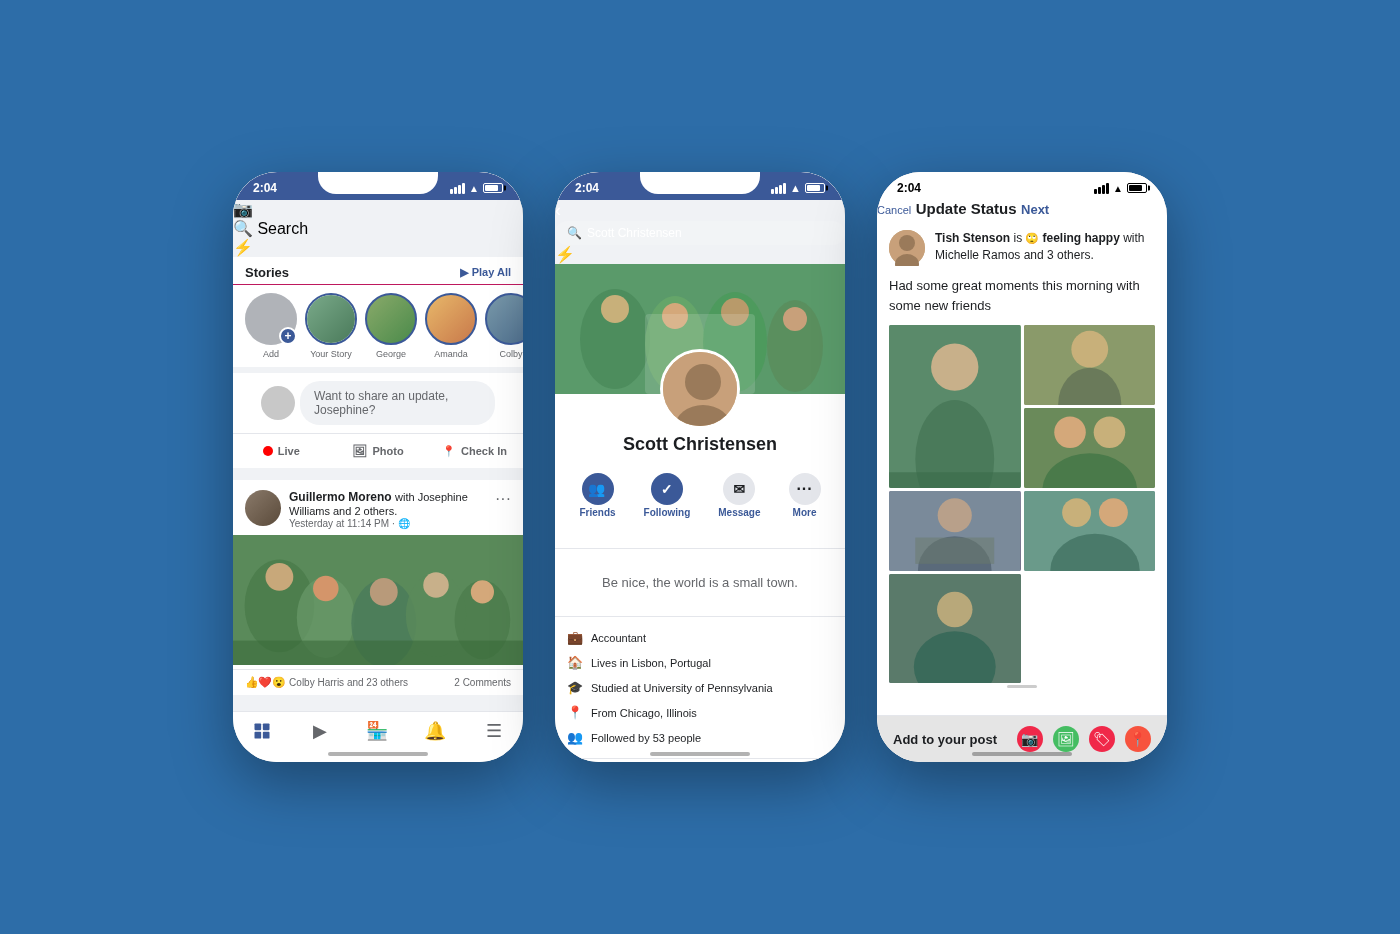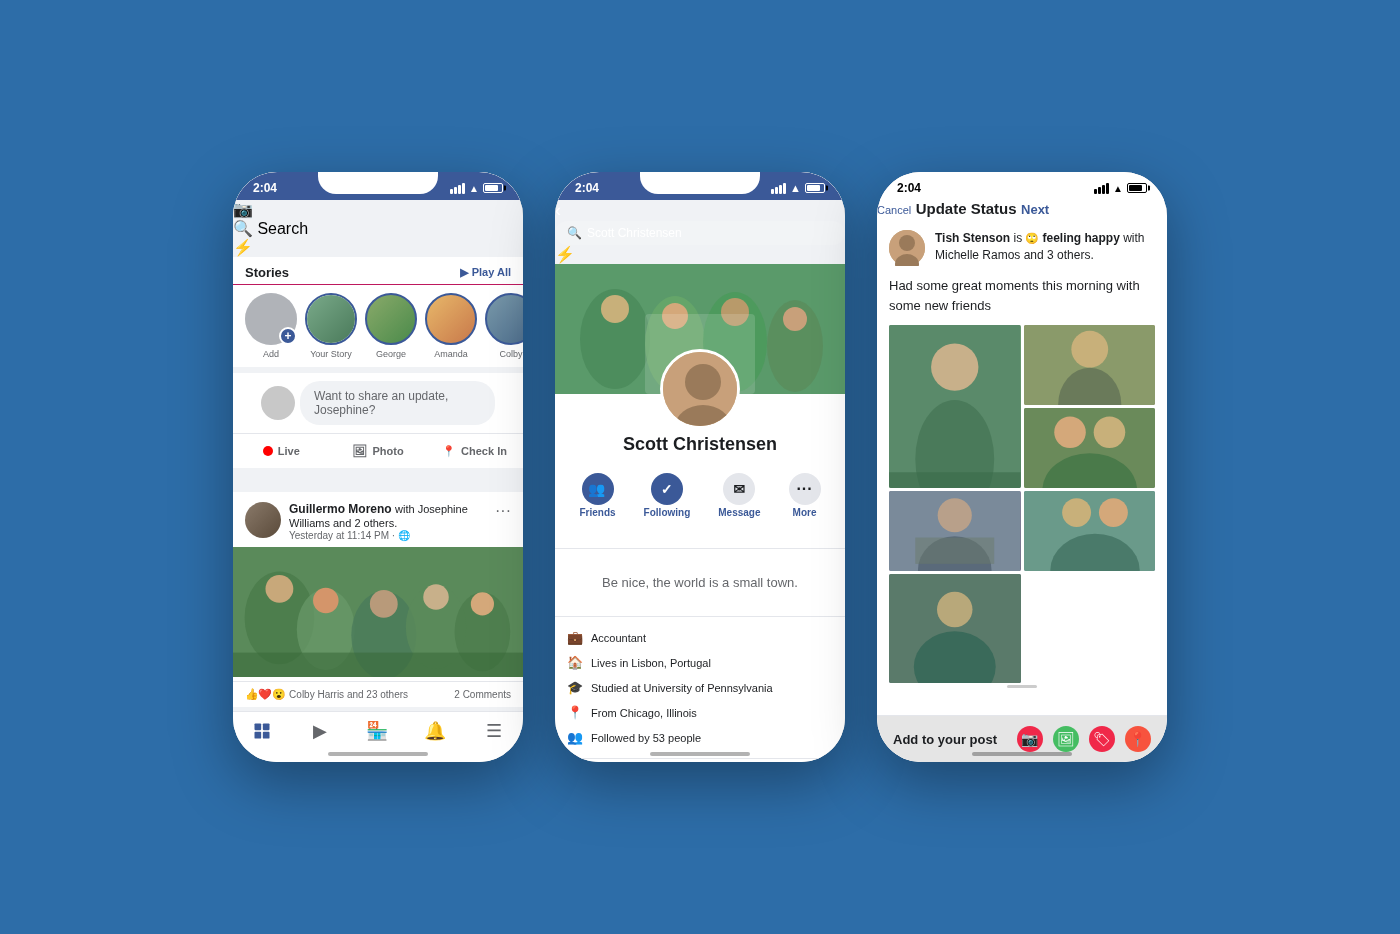--- a/index.html
+++ b/index.html
@@ -218,21 +218,21 @@
       font-weight: 600;
       color: #65676b;
       padding: 4px 0;
     }
     .live-dot { width: 10px; height: 10px; background: red; border-radius: 50%; }
     .photo-icon { font-size: 12px; }
 
     
     .post-card {
       background: #fff;
-      margin-top: 24px;
+      margin-top: 12px;
     }
     .post-header {
       display: flex;
       align-items: flex-start;
       padding: 10px 12px 6px;
       gap: 8px;
     }
     .post-avatar {
       width: 36px; height: 36px;
       border-radius: 50%;

